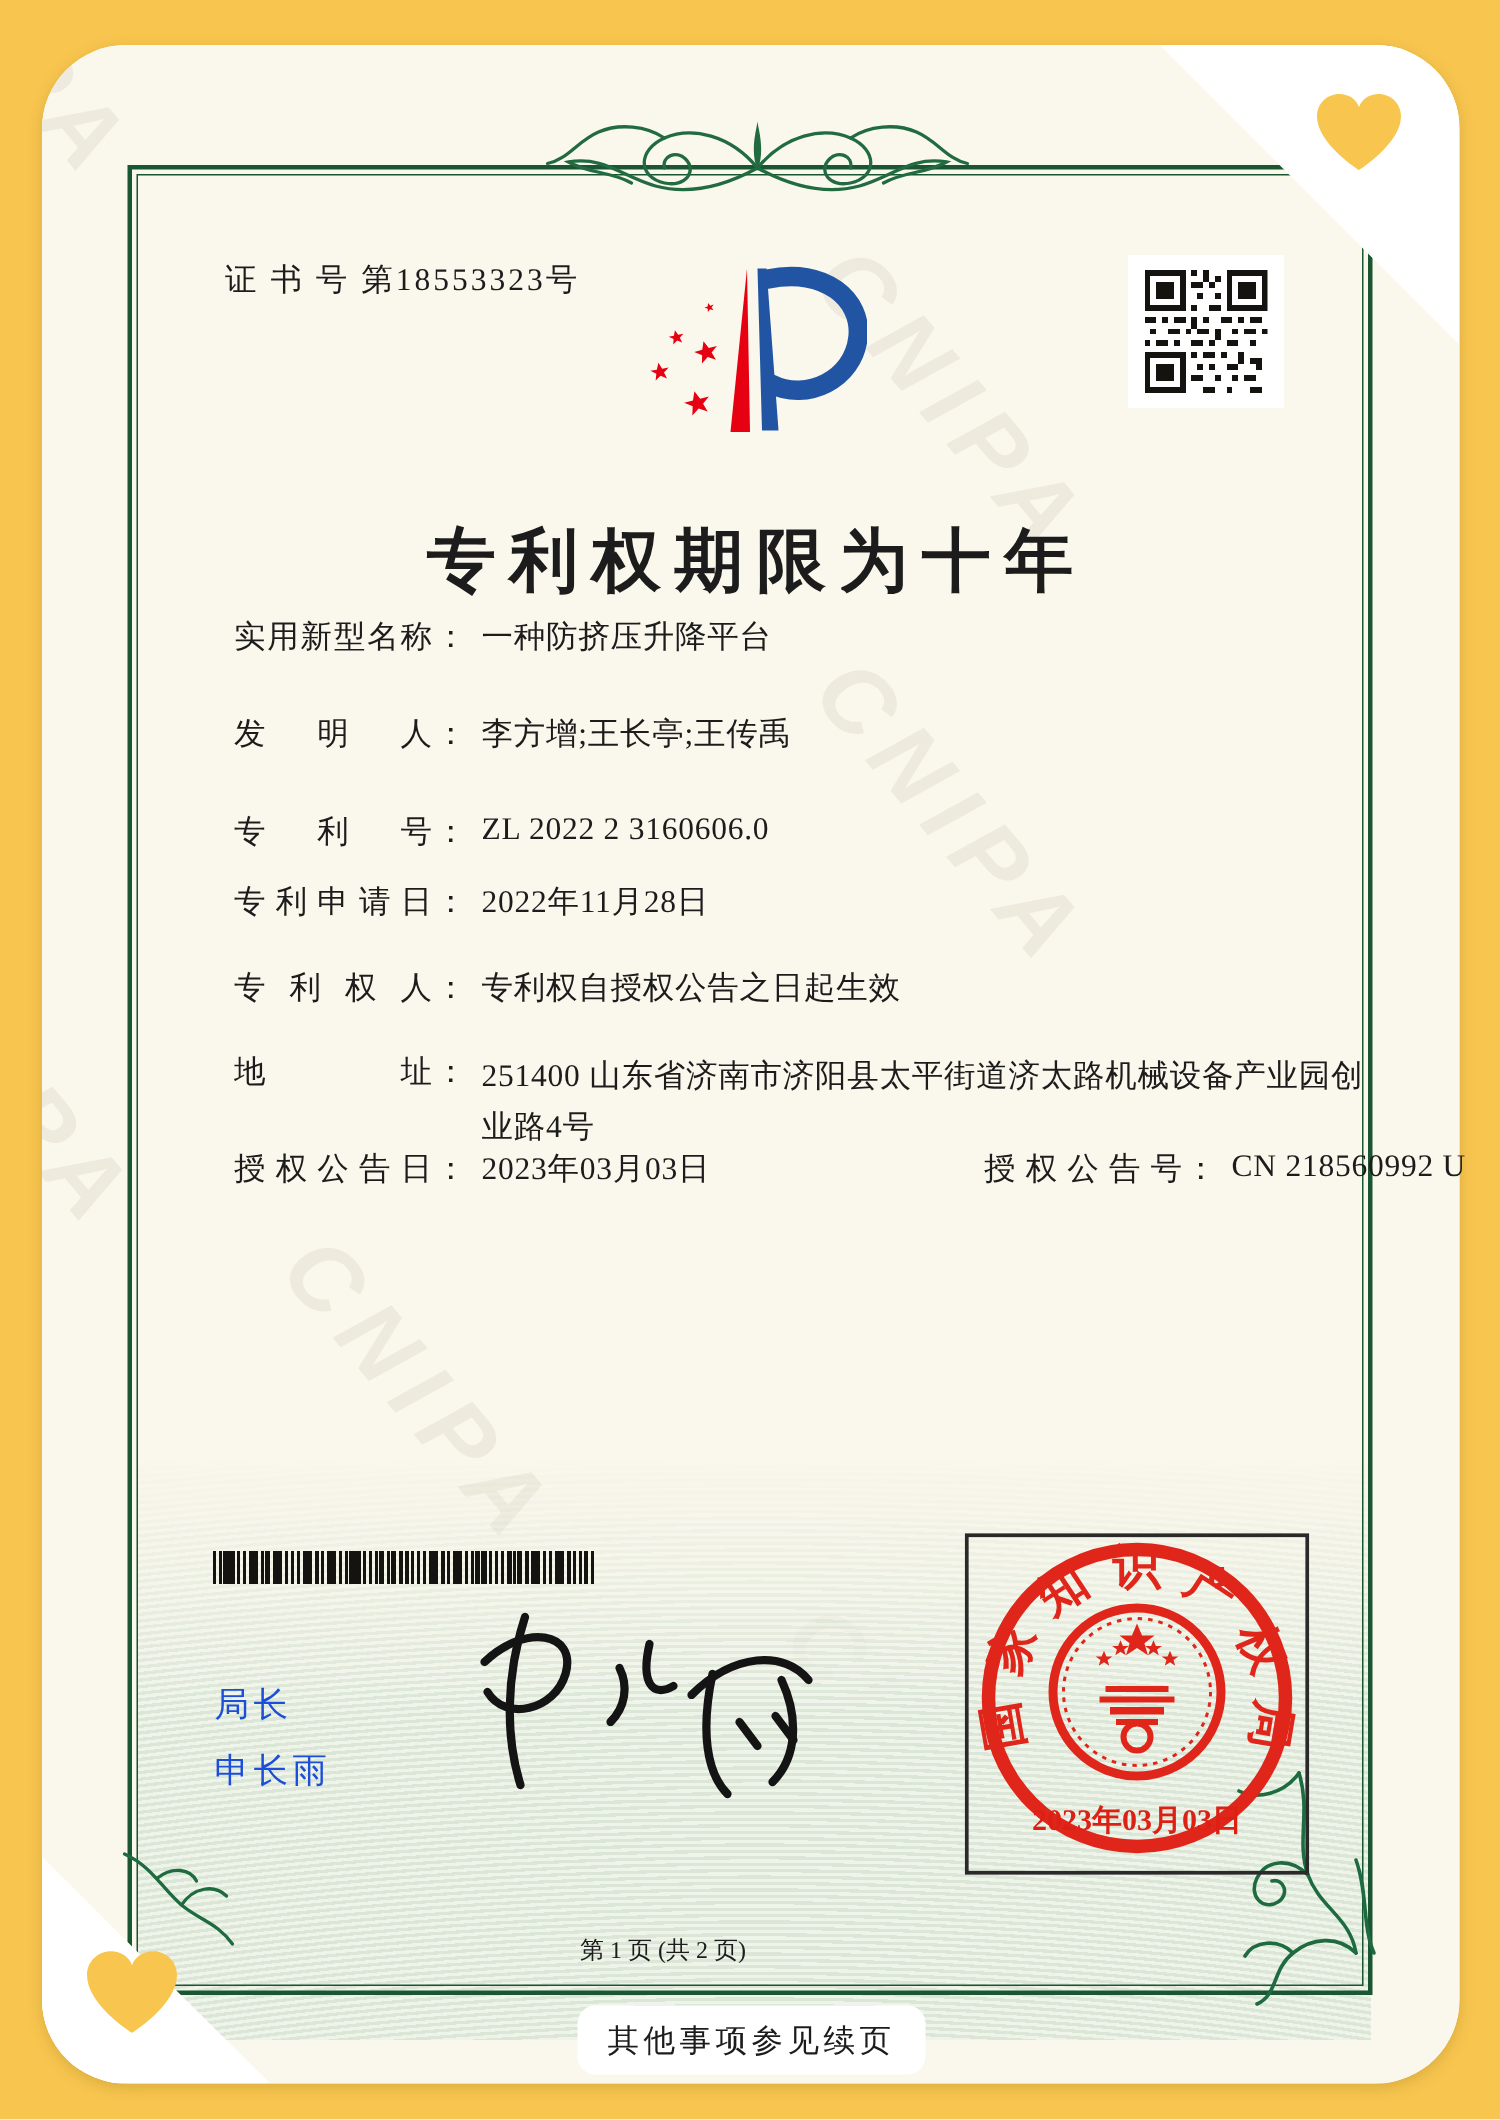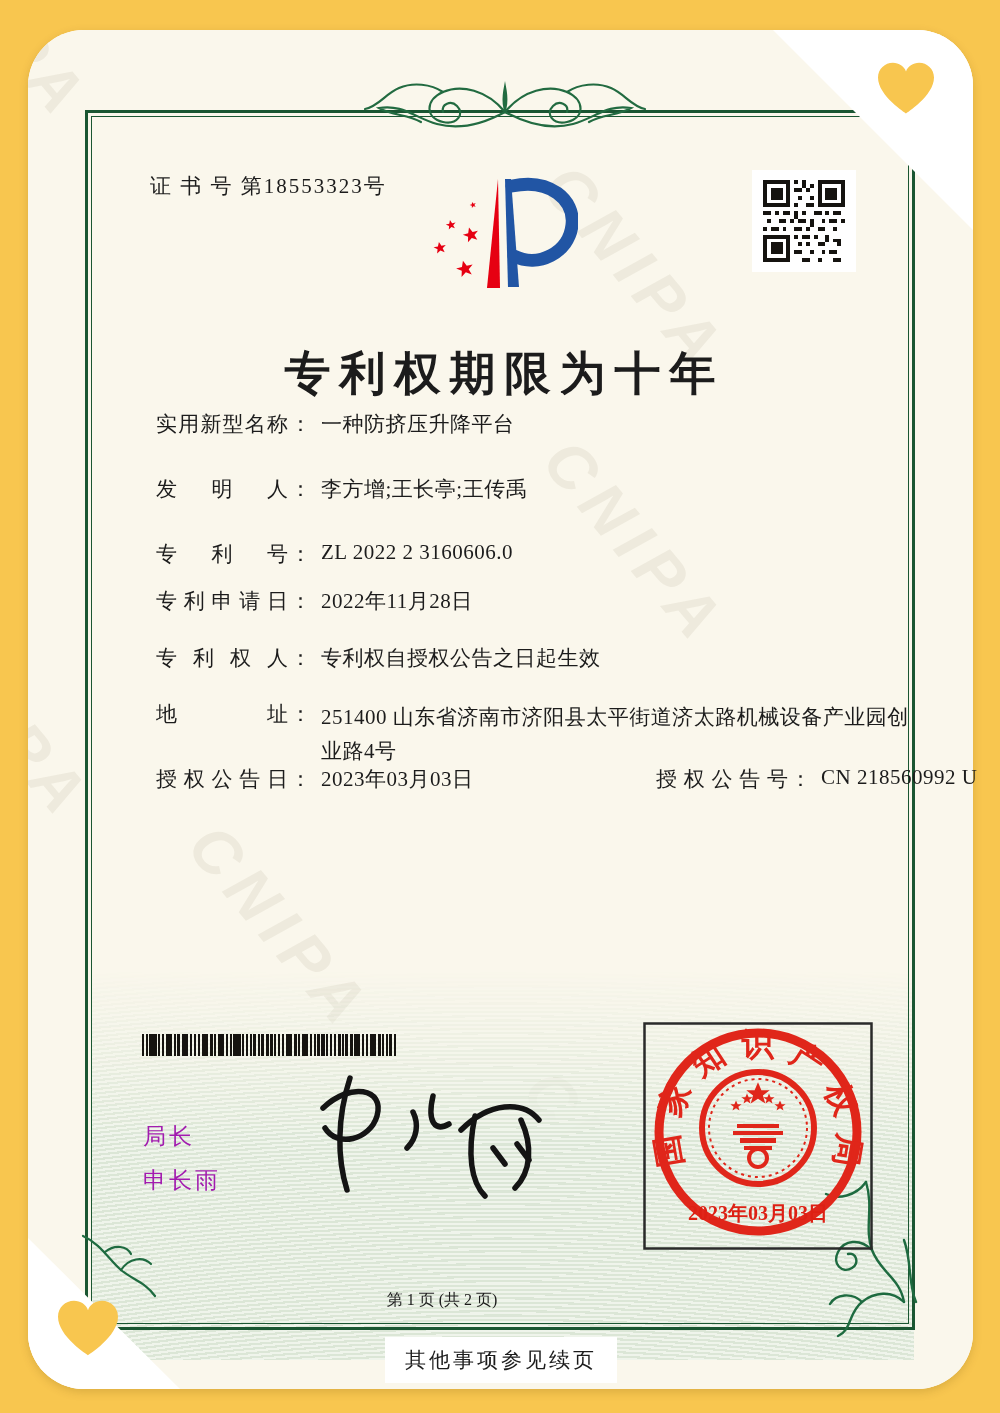--- a/index.html
+++ b/index.html
@@ -65,28 +65,28 @@
   .paras p{margin:0 0 7px 0;text-indent:2em;}
 
   .barcode{position:absolute;left:142px;top:1034px;width:256px;height:22px;
            background-image:
              repeating-linear-gradient(90deg,#15130f 0 2px,transparent 2px 4px),
              repeating-linear-gradient(90deg,#15130f 0 1px,transparent 1px 7px),
              repeating-linear-gradient(90deg,transparent 0 9px,#15130f 9px 12px,transparent 12px 17px);}
 
   .officer{position:absolute;left:143px;top:1114px;
            font-family:"Liberation Sans","DejaVu Sans",sans-serif;
-           font-size:23px;letter-spacing:3px;line-height:44px;color:#a21caf;}
+           font-size:23px;letter-spacing:3px;line-height:44px;color:#1d4ed8;}
   .signature{position:absolute;left:295px;top:1058px;}
 
   .seal{position:absolute;left:643px;top:1022px;}
 
   .pagenum{position:absolute;left:0;top:1290px;width:884px;text-align:center;font-size:16px;}
   .footer-box{position:absolute;left:385px;top:1337px;width:232px;height:46px;background:#fff;
-              display:flex;align-items:center;justify-content:center;}
+              display:flex;align-items:center;justify-content:center;border-radius:12px;}
   .footer-note{font-size:21px;letter-spacing:3px;}
 </style>
 </head>
 <body>
 
 <div class="stage">
 
   <div class="card">
     <div class="paper"></div>
 

